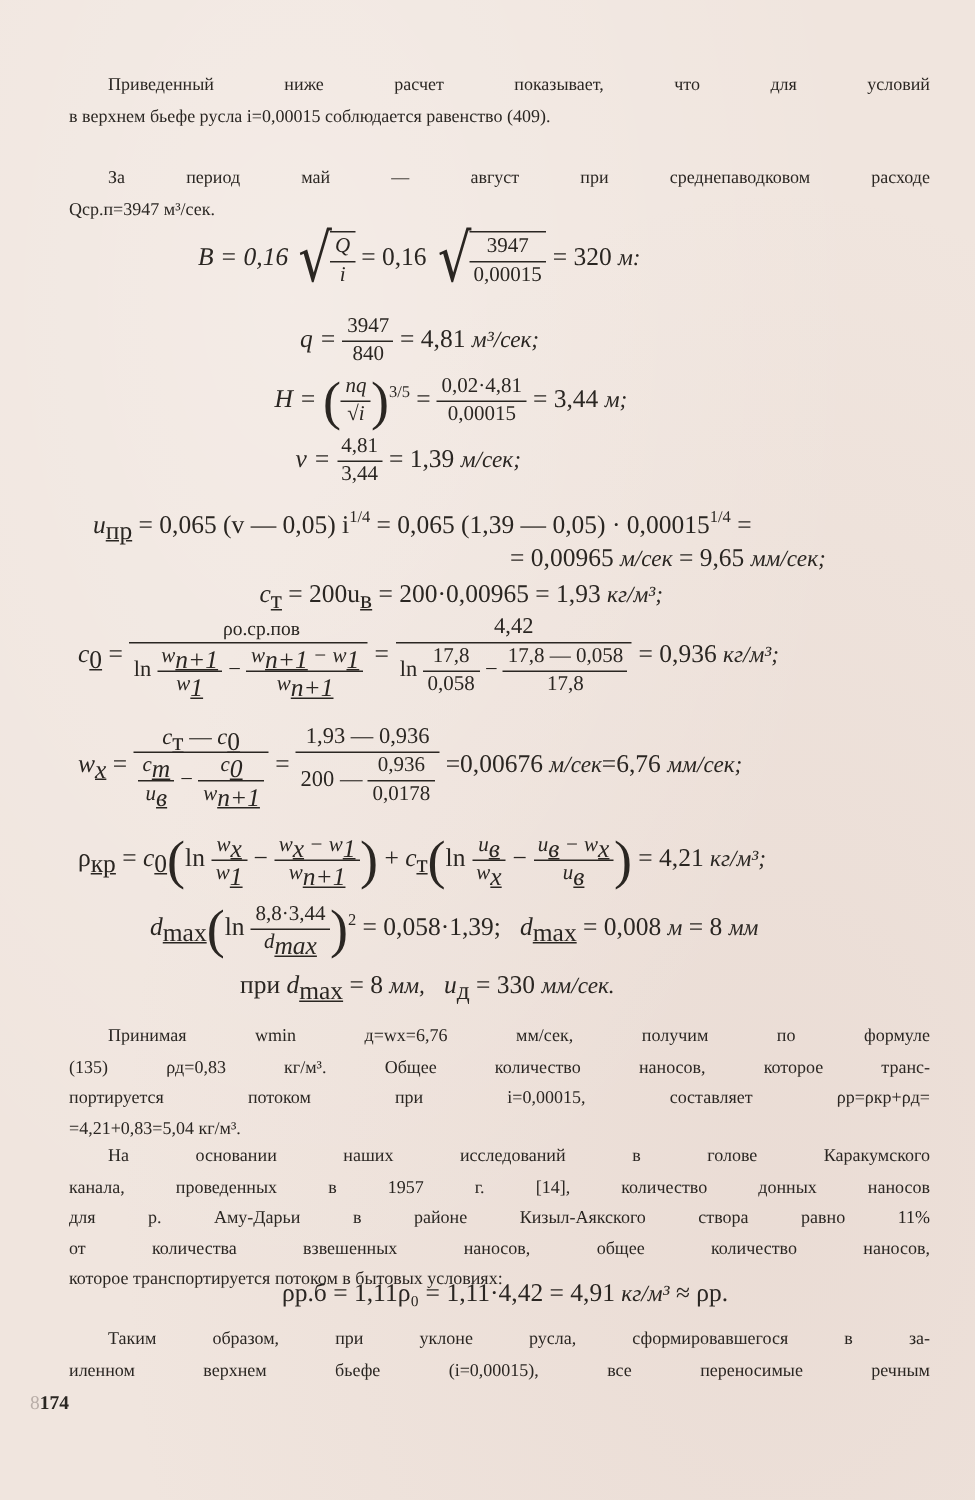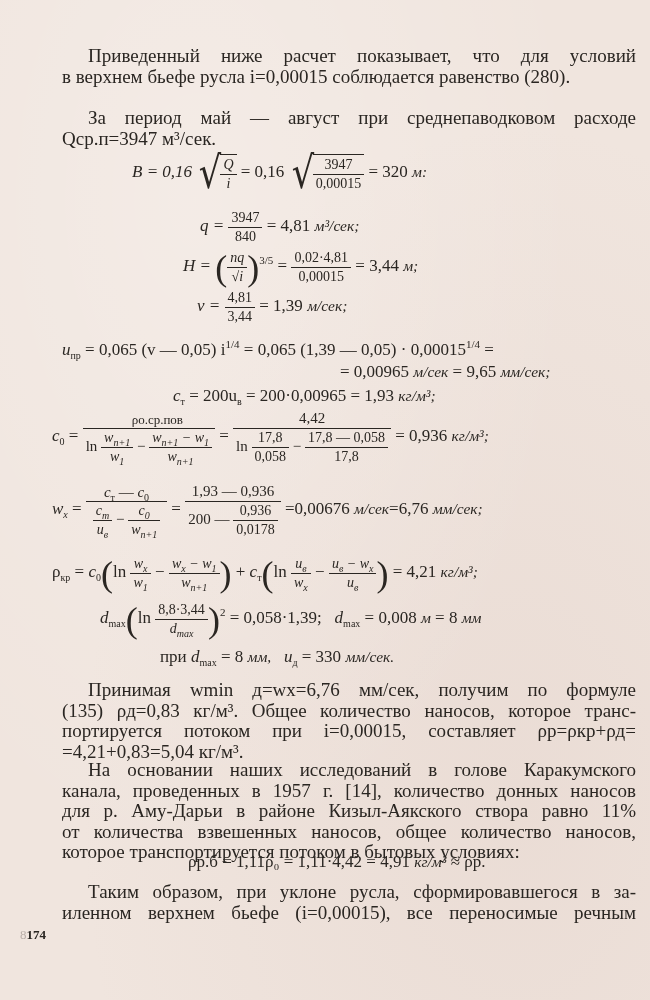--- a/index.html
+++ b/index.html
@@ -11,54 +11,54 @@
     position:relative;
   }
   .page {
     position:absolute; left:0; top:0; width:650px; height:1000px;
     background:
       radial-gradient(ellipse at 30% 20%, rgba(255,255,255,0.25), transparent 60%),
       radial-gradient(ellipse at 80% 80%, rgba(200,170,160,0.15), transparent 60%),
       #f0e5de;
   }
   .para {
-    position:absolute; left:62px; width:574px;
-    font-size:19px; line-height:20.5px;
+    position:absolute; left:46px; width:574px;
+    font-size:12px; line-height:20.5px;
     text-align:justify; text-align-last:left;
   }
   .para .line { display:block; white-space:nowrap; text-align:justify; text-align-last:justify; }
   .para .line.last { text-align-last:left; }
   .ind { padding-left:26px; }
   .eq {
     position:absolute; white-space:nowrap;
     font-size:17px; line-height:20px;
   }
   i, .it { font-style:italic; }
   .unit { font-style:italic; font-size:15.5px; }
-  sub { font-size:10px; vertical-align:-4px; line-height:0; }
+  sub { font-size:17px; vertical-align:-4px; line-height:0;text-decoration:underline; }
   sup { font-size:11px; vertical-align:7px; line-height:0; }
   .frac { display:inline-block; vertical-align:middle; text-align:center; }
   .frac .num { display:block; padding:0 3px 1px; border-bottom:1px solid #2a2622; font-size:15px; line-height:17px; }
   .frac .den { display:block; padding:1px 3px 0; font-size:15px; line-height:17px; }
   .frac.small .num, .frac.small .den { font-size:14px; line-height:16px; }
   .sqrt { display:inline-block; vertical-align:middle; }
   .sqrt .rad { font-size:44px; line-height:40px; vertical-align:middle; transform:scaleX(0.8); display:inline-block; font-family:"DejaVu Serif",serif; }
   .sqrt .under { display:inline-block; vertical-align:middle; border-top:1px solid #2a2622; padding-top:2px; margin-left:-4px; }
   .paren { font-size:36px; line-height:30px; vertical-align:middle; font-weight:200; }
   .pagenum { position:absolute; left:20px; top:927px; font-size:13px; font-weight:bold; font-family:Liberation Serif, serif; }
   .pagenum .ghost { color:#b9aea8; font-weight:normal; }
 </style>
 </head>
 <body>
 
 <div class="page">
 
   <div class="para" style="top:46px;">
     <span class="line ind">Приведенный ниже расчет показывает, что для условий</span>
-    <span class="line last">в верхнем бьефе русла i=0,00015 соблюдается равенство (280).</span>
+    <span class="line last">в верхнем бьефе русла i=0,00015 соблюдается равенство (409).</span>
   </div>
 
   <div class="para" style="top:108px;">
     <span class="line ind">За период май — август при среднепаводковом расходе</span>
     <span class="line last">Qср.п=3947 м³/сек.</span>
   </div>
 
   <div class="eq" style="left:132px; top:153px;">
     <i>B = 0,16</i>
     <span class="sqrt"><span class="rad">√</span><span class="under"><span class="frac small"><i class="num">Q</i><i class="den">i</i></span></span></span>

